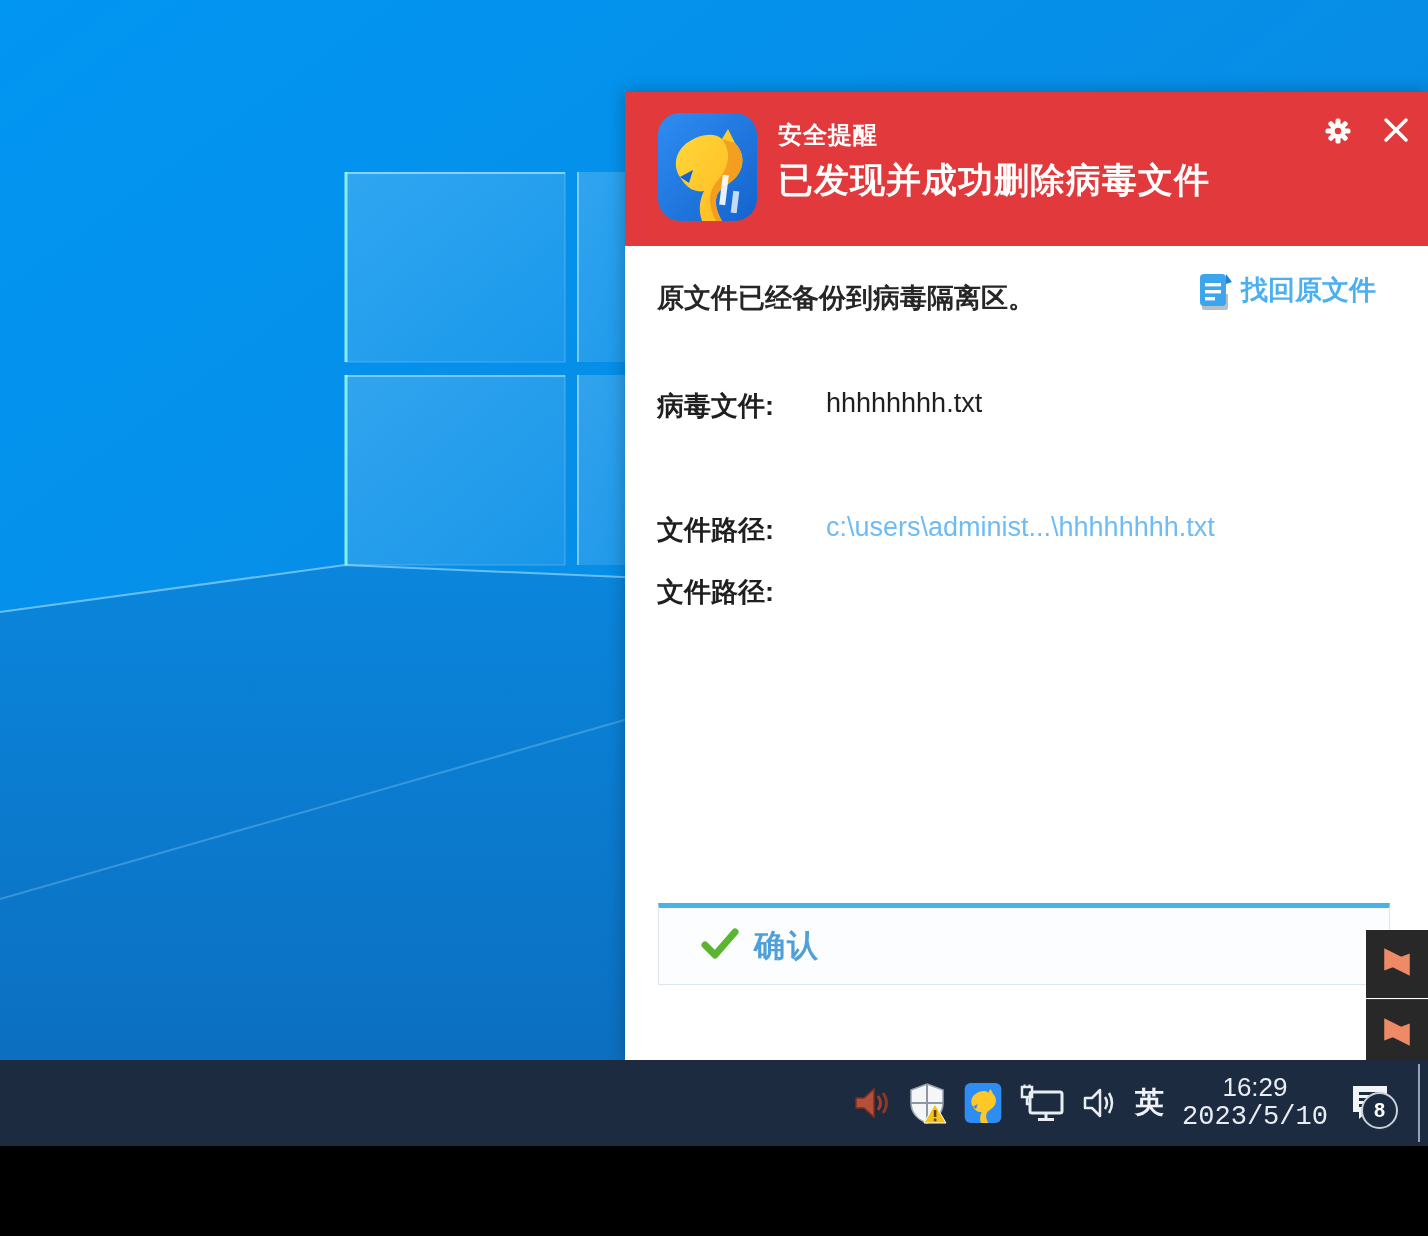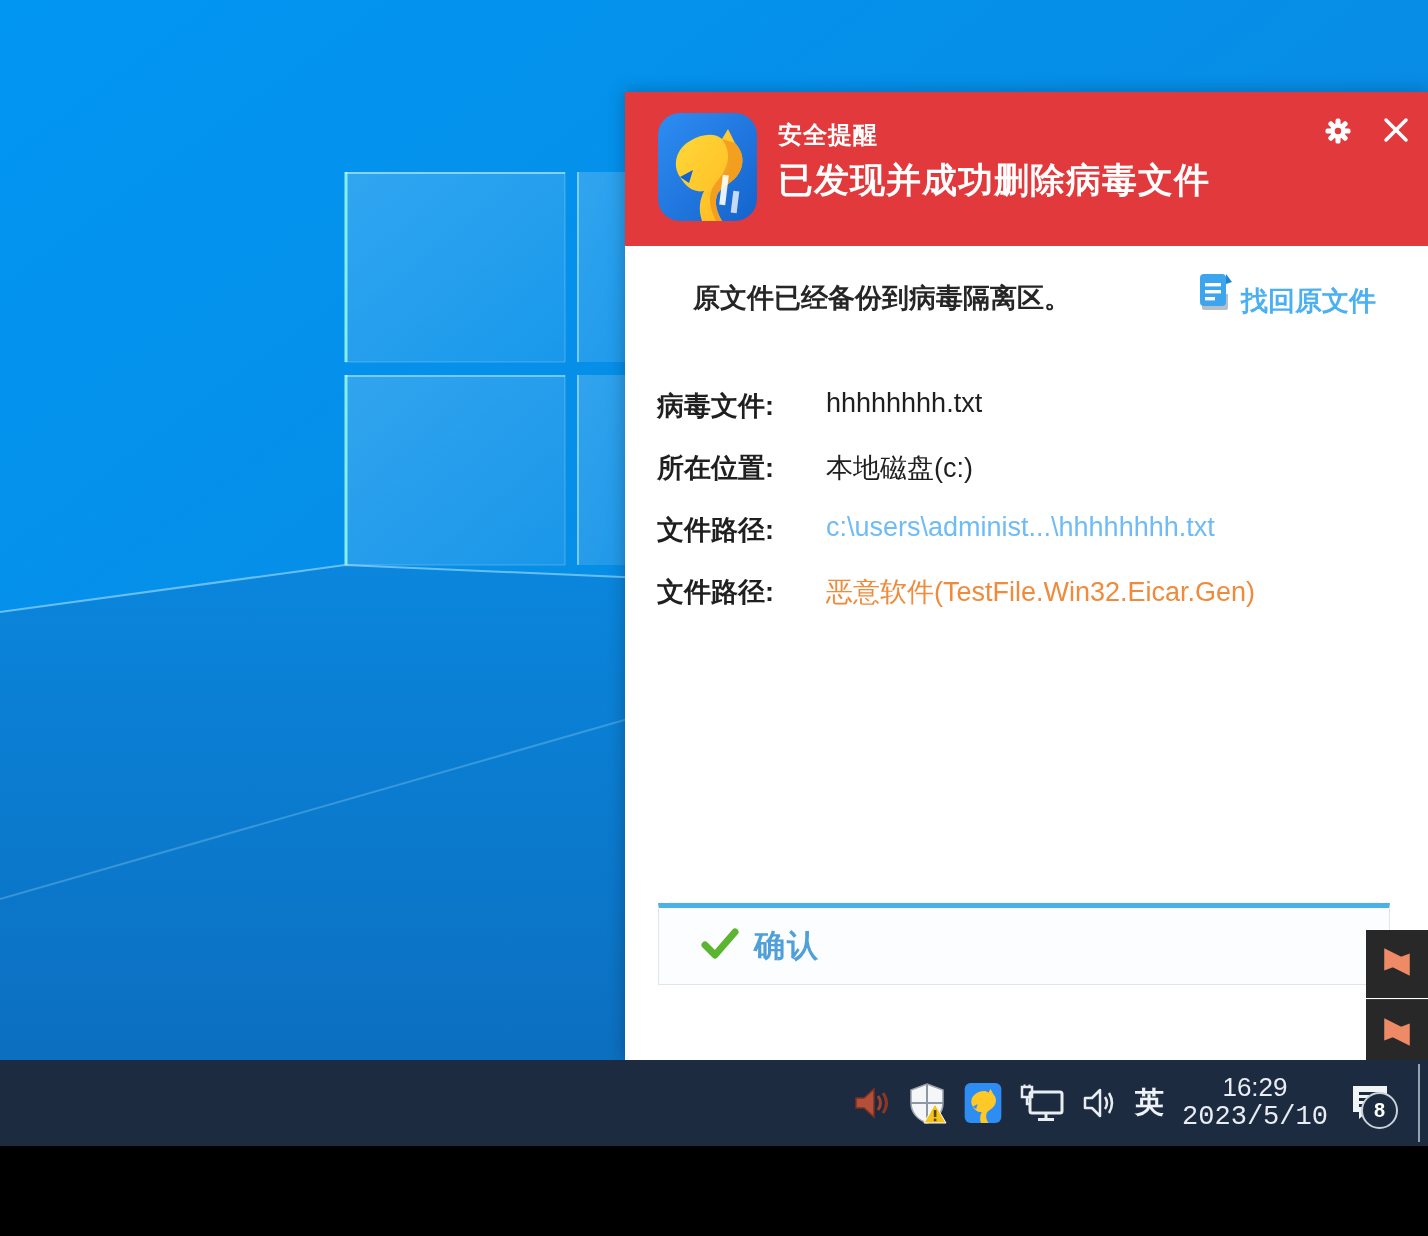--- a/index.html
+++ b/index.html
@@ -14,22 +14,22 @@
           background:#fff;box-shadow:0 0 16px rgba(0,0,0,.28);}
   .dlg-header{position:absolute;left:0;top:0;width:803px;height:154px;background:#e23a3c;}
   .app-icon{position:absolute;left:33px;top:21px;width:99px;height:108px;}
   .hdr-sub{position:absolute;left:153px;top:30px;font-size:24px;line-height:26px;
            color:#fff;font-weight:600;letter-spacing:1px;}
   .hdr-title{position:absolute;left:153px;top:68px;font-size:35px;line-height:40px;
              color:#fff;font-weight:700;letter-spacing:1px;}
   .gear-btn{position:absolute;left:698px;top:24px;width:30px;height:30px;cursor:pointer;}
   .close-btn{position:absolute;left:756px;top:23px;width:30px;height:30px;cursor:pointer;}
 
-  .message{position:absolute;left:32px;top:188px;font-size:27px;color:#262626;font-weight:600;margin-left:36px;}
-  .restore{position:absolute;right:52px;top:180px;display:flex;align-items:flex-end;gap:7px;
+  .message{position:absolute;left:32px;top:188px;font-size:27px;color:#262626;font-weight:600;}
+  .restore{position:absolute;right:52px;top:180px;display:flex;align-items:flex-start;gap:7px;
            font-size:27px;color:#4bb0f2;font-weight:600;cursor:pointer;}
 
   .drow{position:absolute;left:32px;width:740px;height:40px;display:flex;align-items:flex-start;}
   .drow .lbl{width:169px;font-size:27px;font-weight:700;color:#1f1f1f;}
   .drow .val{font-size:27px;}
   .val-dark{color:#1f1f1f;}
   .val-path{color:#6fbbf5;}
   .val-type{color:#ef8b3b;}
   .drow0{top:296px;}.drow1{top:358px;}.drow2{top:420px;}.drow3{top:482px;}
 
@@ -161,31 +161,26 @@
           <rect x="11" y="25" width="10" height="3.4" fill="#ffffff"></rect>
         </svg>
       </span>
       <span>找回原文件</span>
     </div>
 
     <div class="drow drow0">
       <span class="lbl">病毒文件:</span>
       <span class="val val-dark">hhhhhhhh.txt</span>
     </div>
-    <div class="drow drow1">
-      <span class="lbl">所在位置:</span>
-      <span class="val val-dark">本地磁盘(c:)</span>
-    </div>
     <div class="drow drow2">
       <span class="lbl">文件路径:</span>
       <span class="val val-path">c:\users\administ...\hhhhhhhh.txt</span>
     </div>
     <div class="drow drow3">
       <span class="lbl">文件路径:</span>
-      <span class="val val-type">恶意软件(TestFile.Win32.Eicar.Gen)</span>
     </div>
 
     <div class="confirm-btn">
       <span>
         <svg width="38" height="32" viewBox="0 0 38 32">
           <polyline points="4,17 14,27 34,4" fill="none" stroke="#5cb531" stroke-width="7" stroke-linecap="round" stroke-linejoin="round"></polyline>
         </svg>
       </span>
       <span class="confirm-label">确认</span>
     </div>

